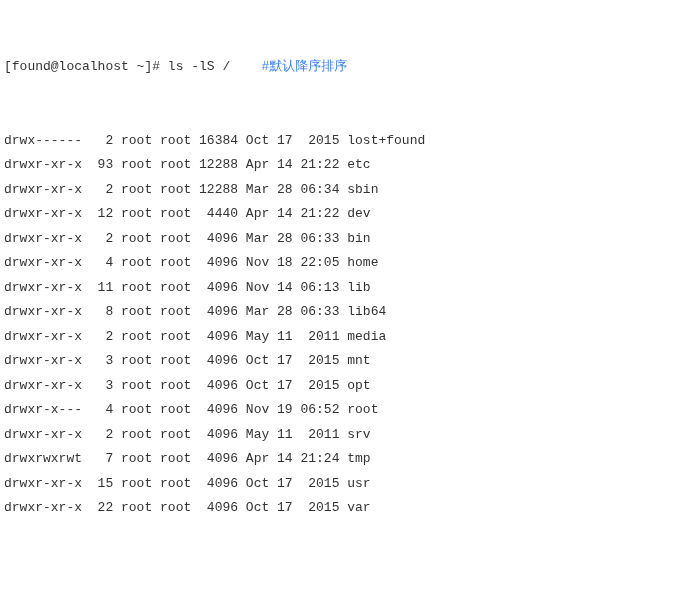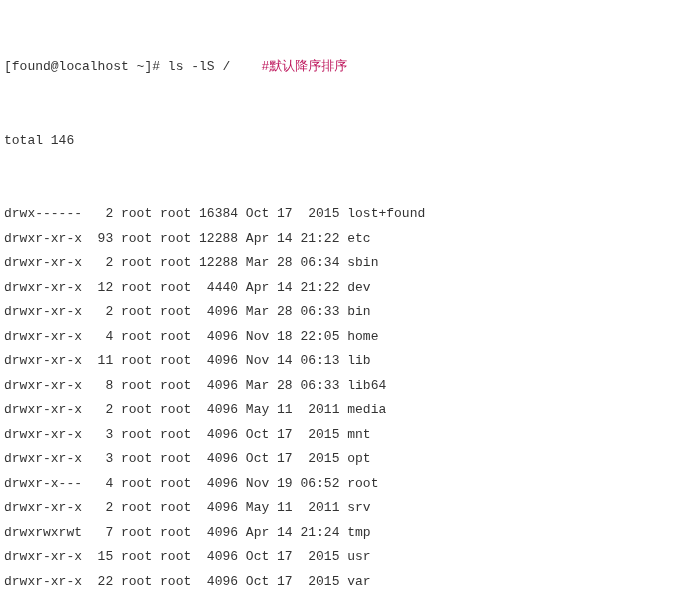--- a/index.html
+++ b/index.html
@@ -17,26 +17,25 @@
       width: 687px;
       position: relative;
     }
     .terminal {
       white-space: pre;
     }
     .prompt-line {
       display: block;
     }
     .comment {
-      color: #be185d;
+      color: #3b82f6;
     }
     .row {
       display: block;
     }
   </style>
 </head>
 <body>
 
 <div class="terminal">
   <span class="prompt-line"><span>[found@localhost ~]# </span><span>ls -lS /</span><span class="comment">    #默认降序排序</span></span>
-  <span class="row">total 146</span>
   <div id="listing-container"><span class="row">drwx------   2 root root 16384 Oct 17  2015 lost+found</span><span class="row">drwxr-xr-x  93 root root 12288 Apr 14 21:22 etc</span><span class="row">drwxr-xr-x   2 root root 12288 Mar 28 06:34 sbin</span><span class="row">drwxr-xr-x  12 root root  4440 Apr 14 21:22 dev</span><span class="row">drwxr-xr-x   2 root root  4096 Mar 28 06:33 bin</span><span class="row">drwxr-xr-x   4 root root  4096 Nov 18 22:05 home</span><span class="row">drwxr-xr-x  11 root root  4096 Nov 14 06:13 lib</span><span class="row">drwxr-xr-x   8 root root  4096 Mar 28 06:33 lib64</span><span class="row">drwxr-xr-x   2 root root  4096 May 11  2011 media</span><span class="row">drwxr-xr-x   3 root root  4096 Oct 17  2015 mnt</span><span class="row">drwxr-xr-x   3 root root  4096 Oct 17  2015 opt</span><span class="row">drwxr-x---   4 root root  4096 Nov 19 06:52 root</span><span class="row">drwxr-xr-x   2 root root  4096 May 11  2011 srv</span><span class="row">drwxrwxrwt   7 root root  4096 Apr 14 21:24 tmp</span><span class="row">drwxr-xr-x  15 root root  4096 Oct 17  2015 usr</span><span class="row">drwxr-xr-x  22 root root  4096 Oct 17  2015 var</span></div>
 </div>
 
 </body></html>

